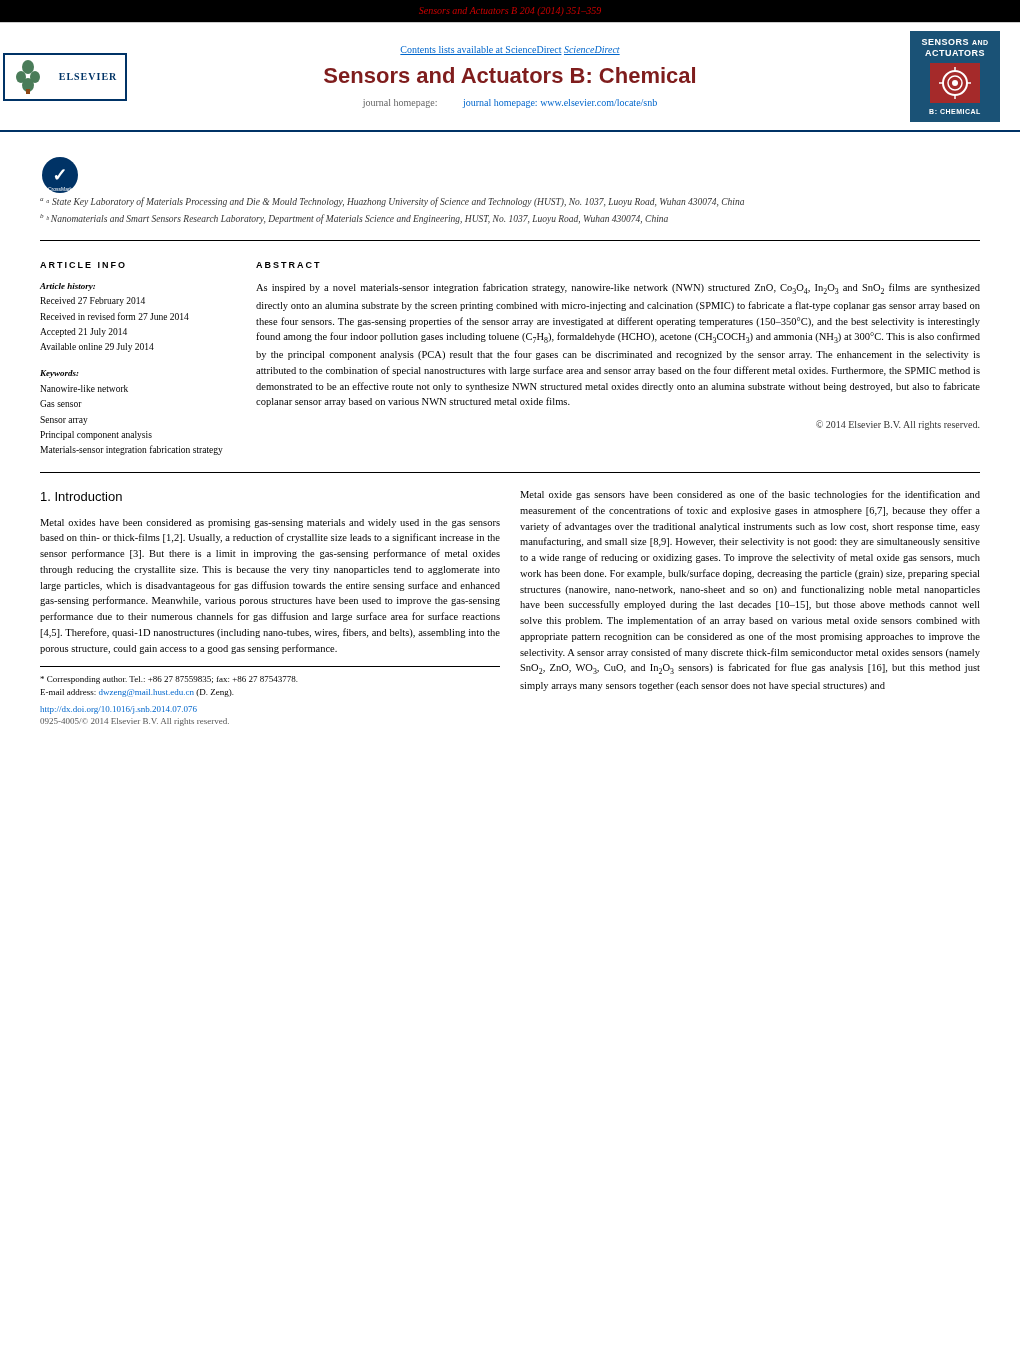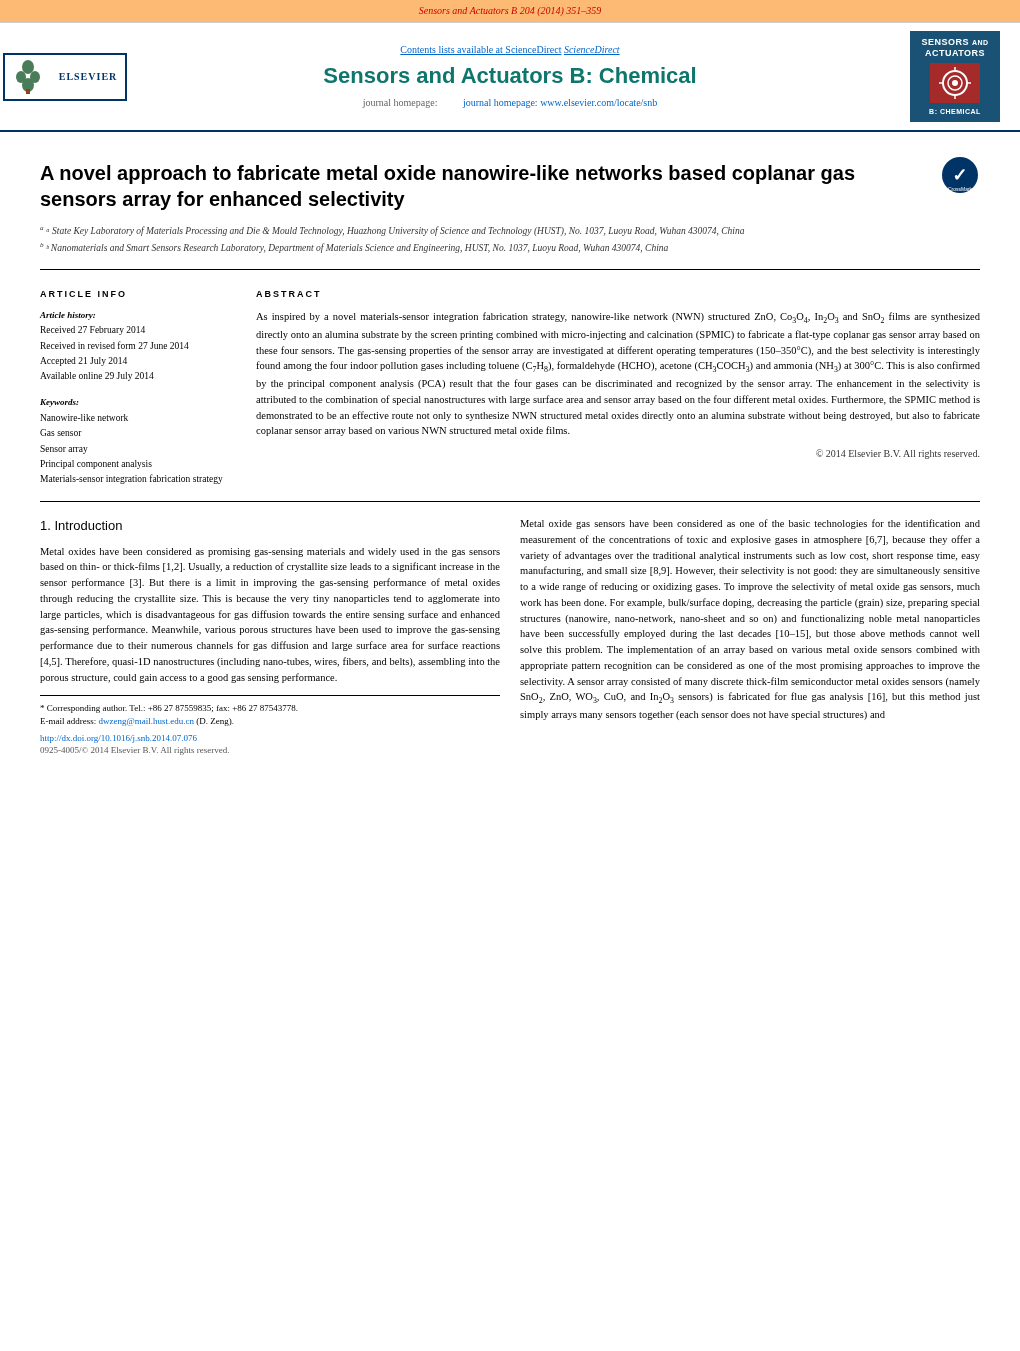--- a/index.html
+++ b/index.html
@@ -8,21 +8,21 @@
       background: #fff;
       color: #000;
       width: 1020px;
       min-height: 1351px;
       font-size: 12px;
       line-height: 1.4;
     }
 
     
     .top-bar {
-      background: #fdba74;
+      background: #000000;
       border-bottom: 1px solid #ccc;
       padding: 4px 0;
       text-align: center;
       font-size: 10px;
       color: #c00;
       font-style: italic;
     }
 
     .journal-header {
       display: flex;
@@ -72,21 +72,21 @@
     }
 
     .sciencedirect-link span {
       color: #0066cc;
       text-decoration: underline;
     }
 
     .journal-title-header {
       font-size: 22px;
       font-weight: bold;
-      color: #0f766e;
+      color: #7f1d1d;
       font-family: Arial, sans-serif;
       margin-bottom: 4px;
     }
 
     .homepage-link {
       font-size: 10px;
       color: #666;
     }
 
     .homepage-link span {
@@ -377,21 +377,20 @@
   </div>
 </div>
 
 <div class="article-meta-top">
   
 </div>
 
 <div class="main-content">
 
   <div class="title-with-badge">
-    <h1 class="article-title">A novel approach to fabricate metal oxide nanowire-like networks based coplanar gas sensors array for enhanced selectivity</h1>
 
     <svg class="crossmark-badge" viewBox="0 0 40 40">
       <circle cx="20" cy="20" r="18" fill="#003366"></circle>
       <text x="20" y="26" text-anchor="middle" fill="#fff" font-size="18" font-weight="bold" font-family="Arial">✓</text>
       <text x="20" y="36" text-anchor="middle" fill="#fff" font-size="5" font-family="Arial">CrossMark</text>
     </svg>
   </div>
 
 
   <div class="affiliations">

